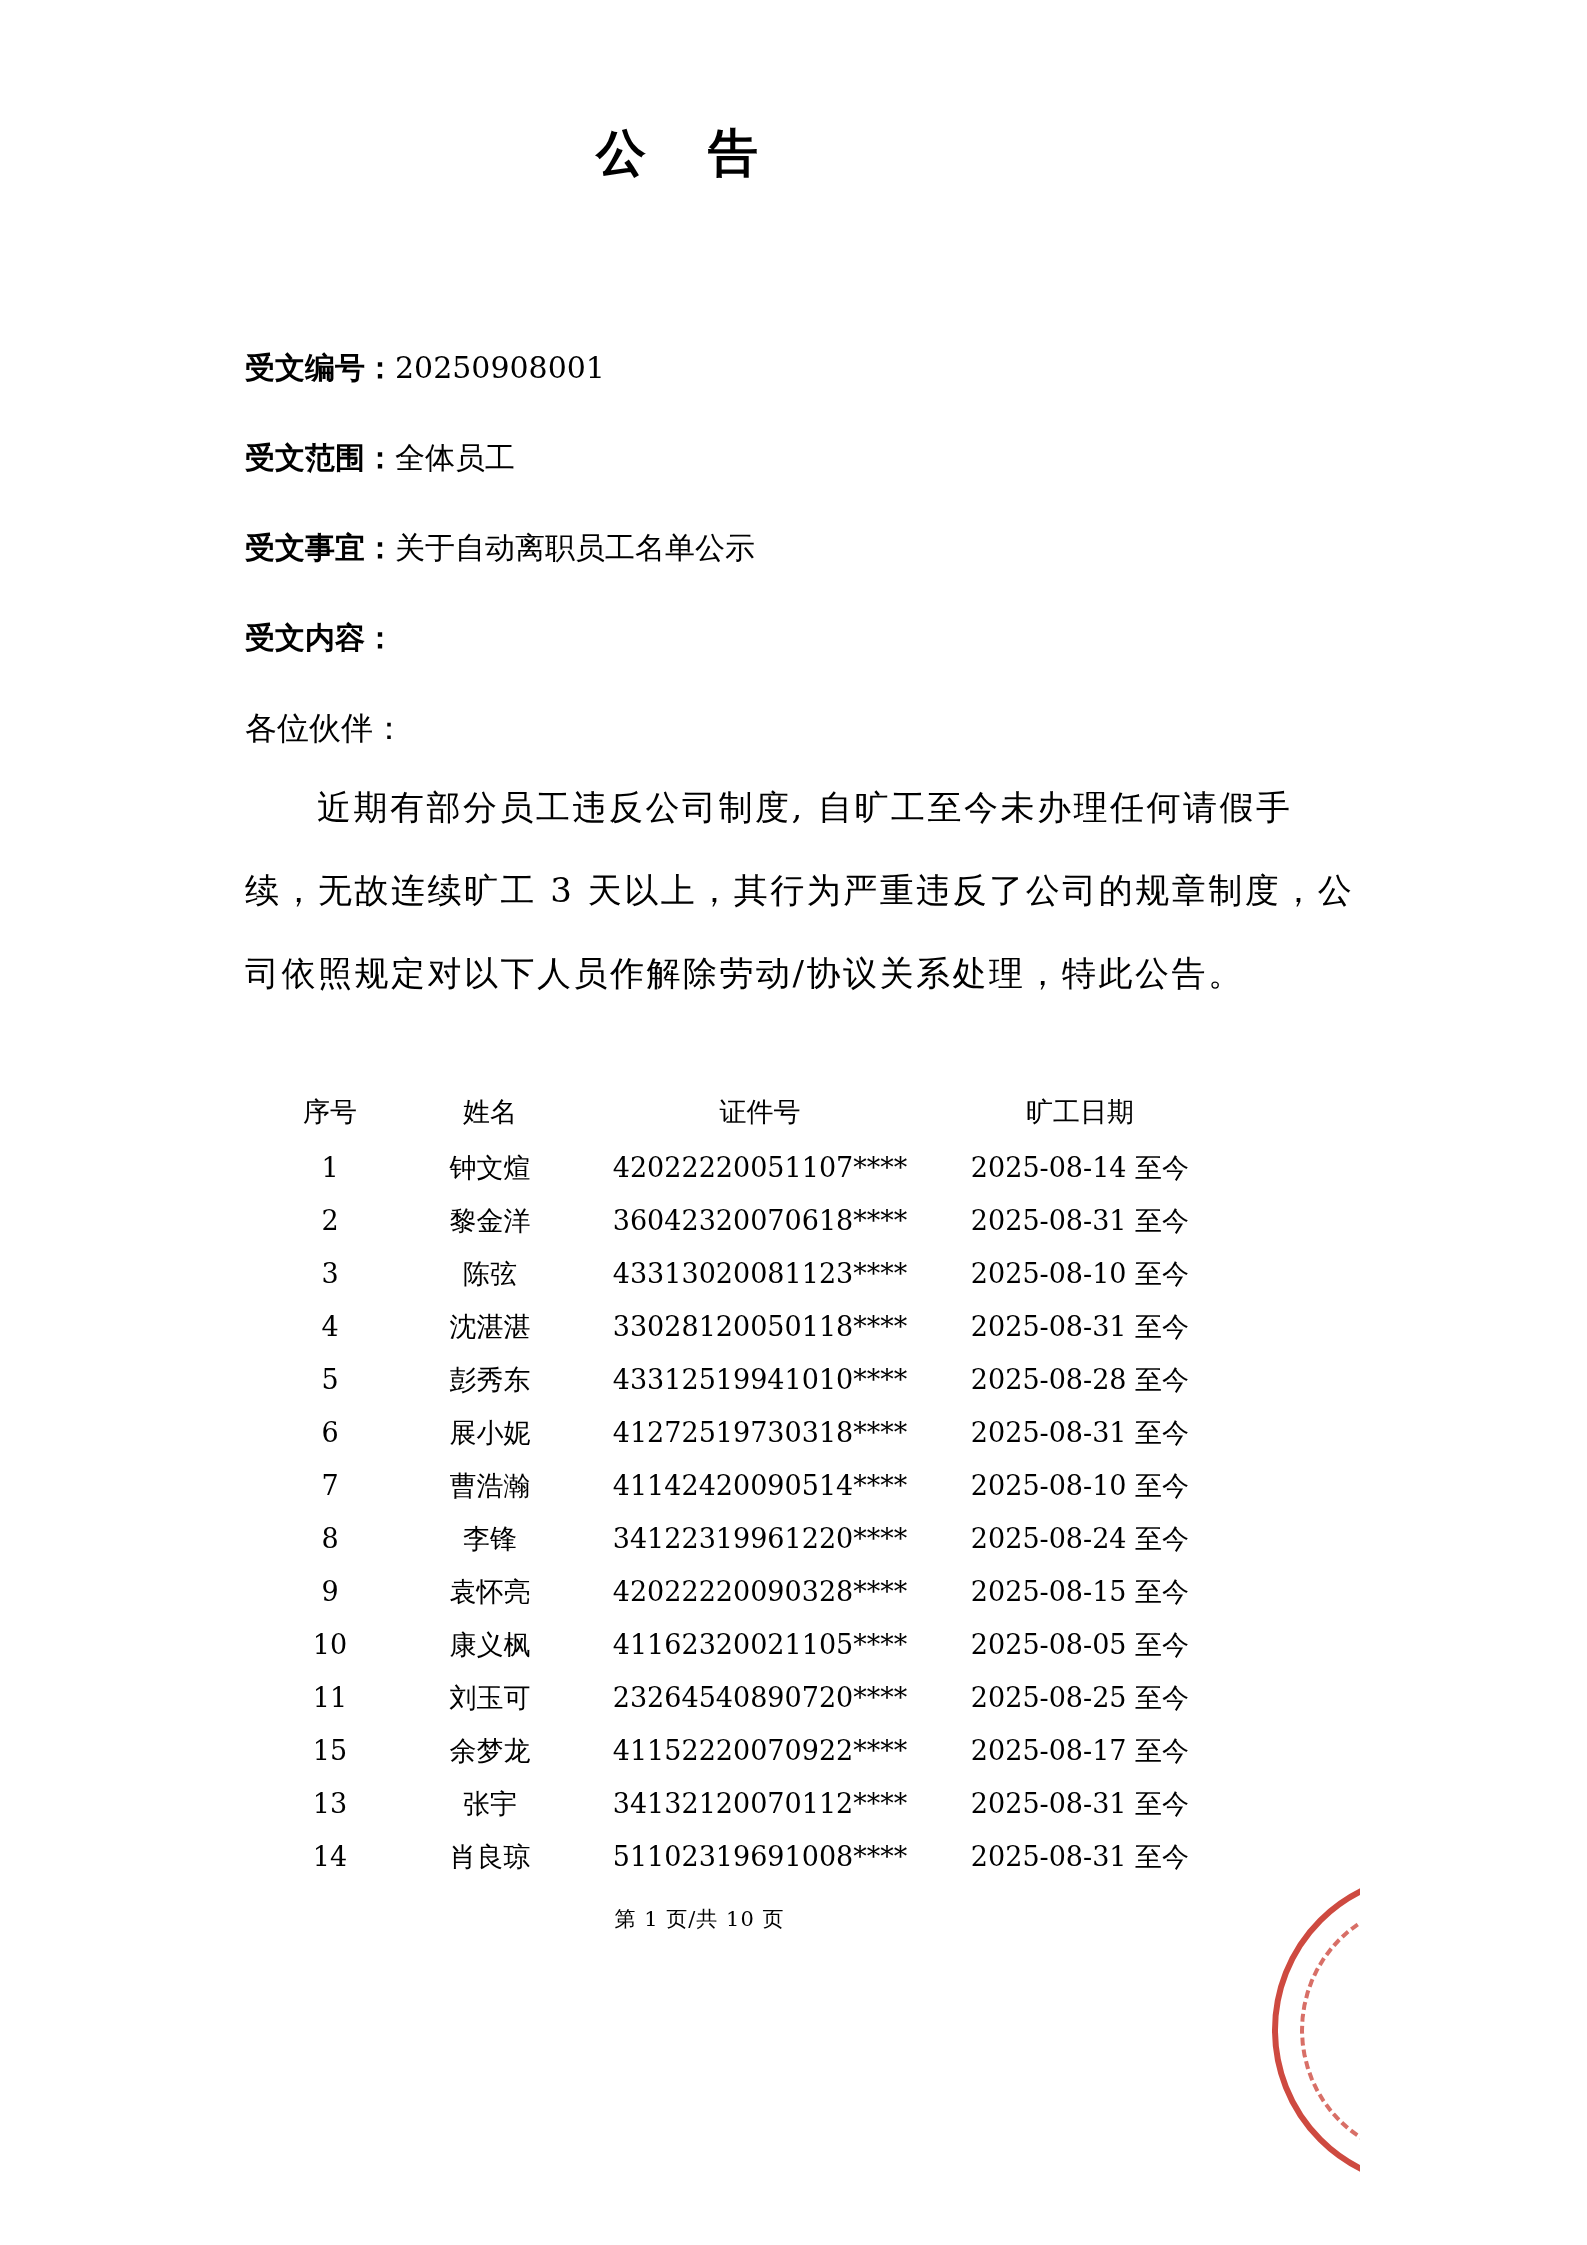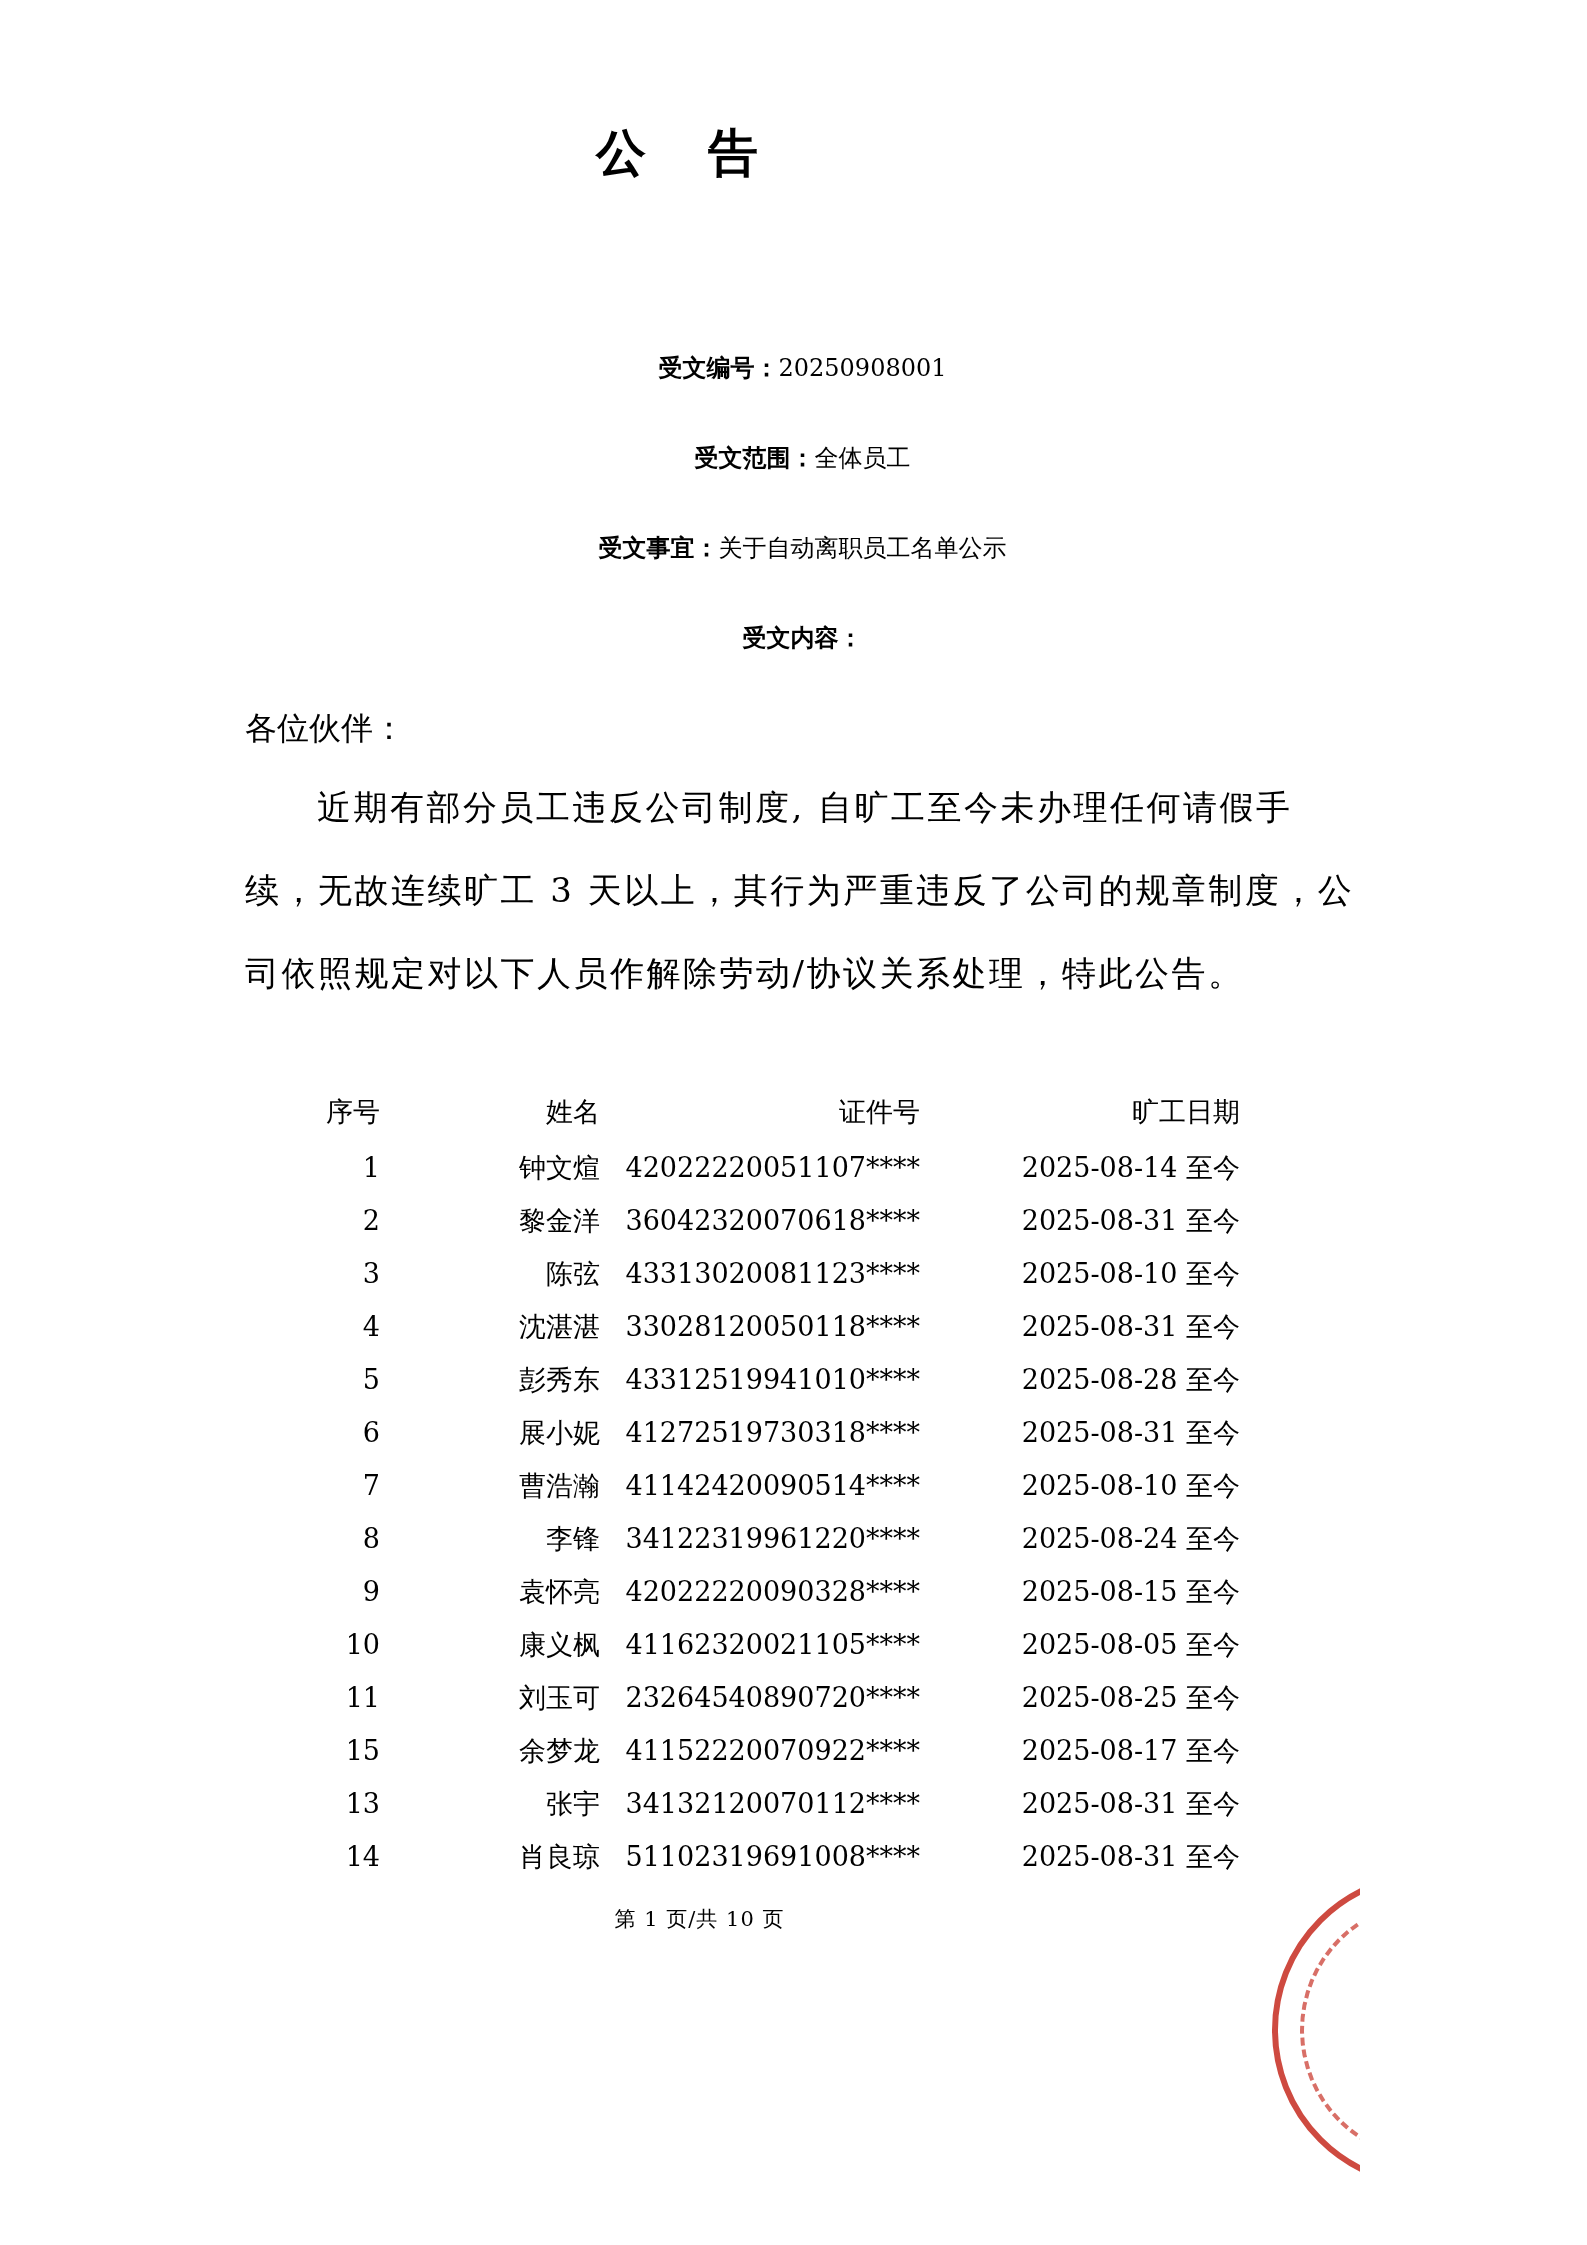--- a/index.html
+++ b/index.html
@@ -22,25 +22,24 @@
     text-align: center;
     font-size: 50px;
     font-weight: bold;
     letter-spacing: 6px;
     line-height: 1.4;
   }
   .fields {
     margin: 160px 0 0 245px;
   }
   .field-row {
-    font-size: 24px;
+    font-size: 30px;
     line-height: 40px;
     margin-bottom: 50px;
     white-space: nowrap;
-    text-align: center;
   }
   .field-label {
     font-weight: bold;
   }
   .field-value {
     font-weight: normal;
   }
   .salutation {
     margin: 0 0 0 245px;
     font-size: 32px;
@@ -73,21 +72,21 @@
   .trow {
     display: grid;
     grid-template-columns: 100px 220px 320px 320px;
     align-items: center;
     height: 53px;
   }
   .trow.header {
     height: 58px;
   }
   .tcell {
-    text-align: right;
+    text-align: center;
     white-space: nowrap;
   }
   .footer {
     margin-top: 22px;
     text-align: center;
     font-size: 21px;
     letter-spacing: 1px;
     padding-left: 39px;
   }
   .stamp {

